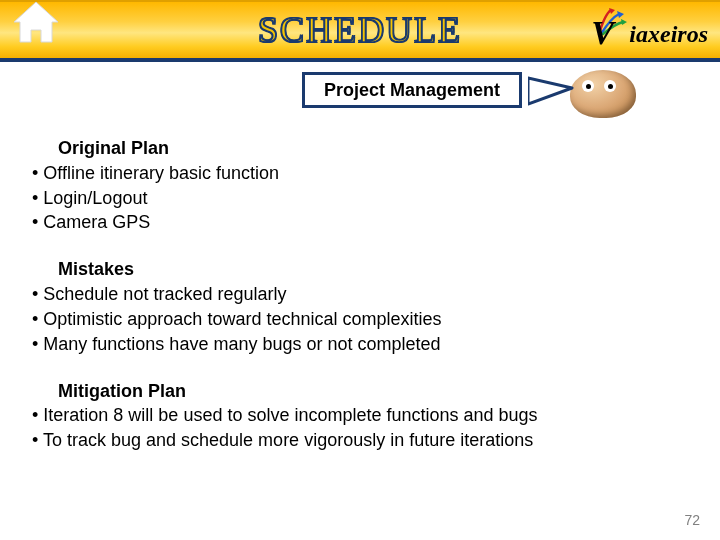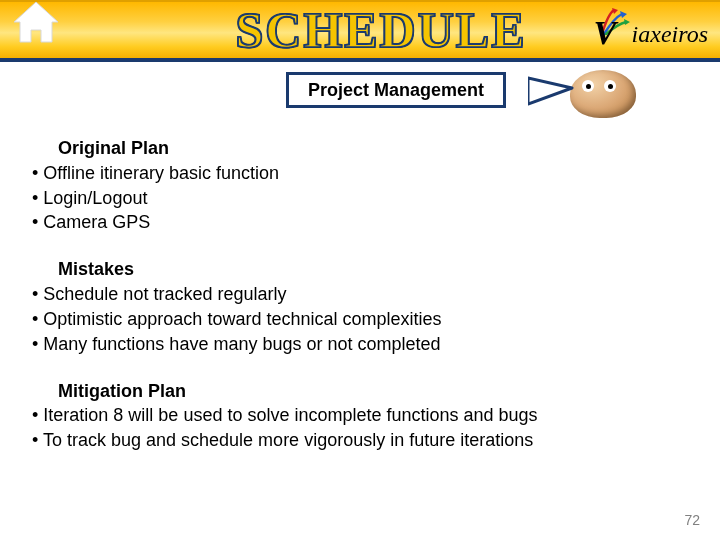--- a/index.html
+++ b/index.html
@@ -26,27 +26,26 @@
     width: 56px;
     height: 52px;
   }
   .home-icon svg { width: 100%; height: 100%; }
   .title-text {
     position: absolute;
     left: 50%;
     top: 50%;
     transform: translate(-50%, -50%);
     font-family: "Times New Roman", serif;
-    font-size: 50px;
-    font-weight: bold;
+    font-size: 36px;
+    font-weight: normal;
     color: #f5c400;
     -webkit-text-stroke: 1.5px #1a3a6e;
     text-shadow: 1px 1px 0 #1a3a6e, -1px -1px 0 #1a3a6e, 1px -1px 0 #1a3a6e, -1px 1px 0 #1a3a6e;
     letter-spacing: 2px;
-    margin-left: 21px;
   }
   .brand-logo {
     position: absolute;
     right: 12px;
     top: 6px;
     display: flex;
     align-items: flex-end;
     gap: 2px;
   }
   .brand-mark {
@@ -67,40 +66,40 @@
   .brand-swoosh {
     position: absolute;
     top: 0;
     left: 6px;
     width: 30px;
     height: 28px;
   }
   .brand-rest {
     font-family: Georgia, "Times New Roman", serif;
     font-size: 24px;
-    font-weight: normal;
+    font-weight: bold;
     font-style: italic;
     color: #000;
     margin-bottom: 4px;
   }
   .subheader {
     position: relative;
     height: 60px;
   }
   .iteration-label {
     position: absolute;
     left: 26px;
     top: 24px;
     font-size: 26px;
     font-weight: bold;
     color: #000;
   }
   .pm-box {
     position: absolute;
-    left: 286px;
+    left: 302px;
     top: 10px;
     width: 220px;
     height: 36px;
     border: 3px solid #1a3a6e;
     background: #fff;
     display: flex;
     align-items: center;
     justify-content: center;
     z-index: 2;
   }

